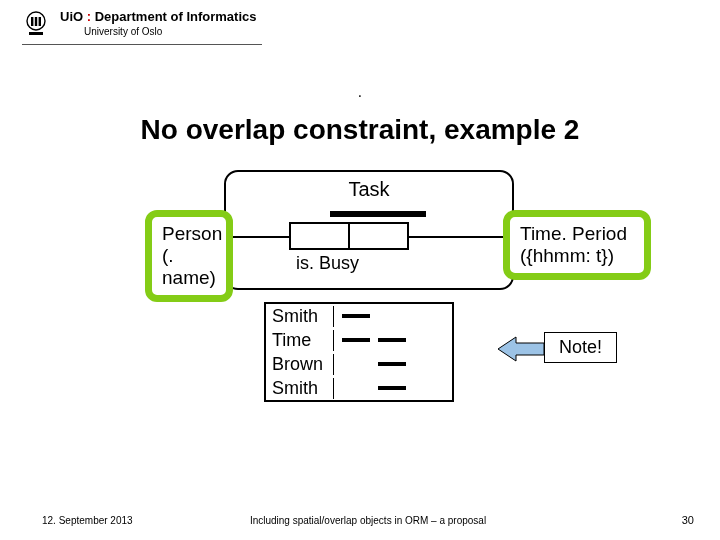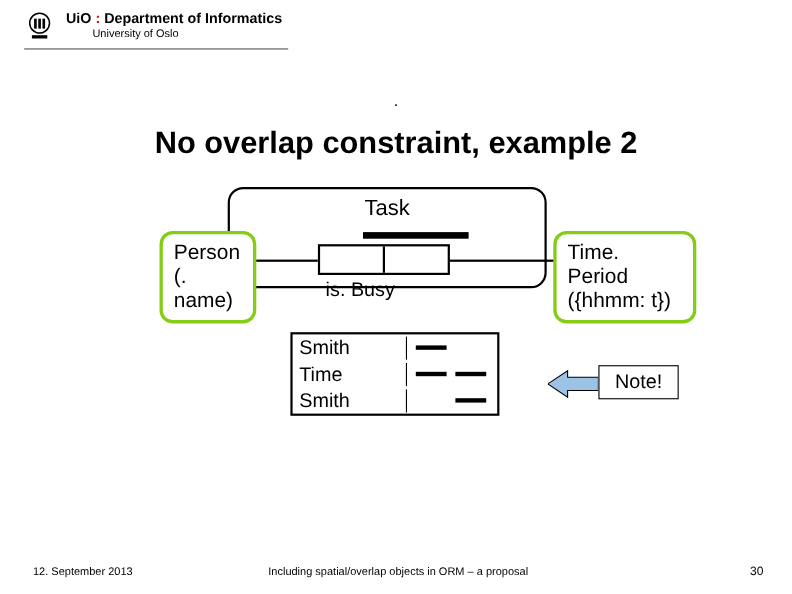--- a/index.html
+++ b/index.html
@@ -16,56 +16,56 @@
   .logo-underline { position: absolute; left: 22px; top: 44px; width: 240px; height: 1px; background: #555; }
 
   
   .title { position: absolute; left: 0; right: 0; top: 82px; text-align: center; font-size: 28px; font-weight: 700; }
   .title-sup { font-size: 10px; vertical-align: super; }
 
   
   .diagram { position: absolute; left: 0; top: 170px; width: 720px; height: 280px; }
 
   
-  .task-frame { position: absolute; left: 207px; top: 0; width: 290px; height: 92px; border: 2px solid #000; border-radius: 14px; }
+  .task-frame { position: absolute; left: 224px; top: 0; width: 290px; height: 120px; border: 2px solid #000; border-radius: 14px; }
   .task-label { position: absolute; left: 0; right: 0; top: 6px; text-align: center; font-size: 20px; }
 
   
-  .entity { position: absolute; border: 3px solid #84cc16; border-radius: 12px; padding: 6px 10px; font-size: 19px; line-height: 1.15; background: #fff; text-align: left; }
+  .entity { position: absolute; border: 7px solid #84cc16; border-radius: 12px; padding: 6px 10px; font-size: 19px; line-height: 1.15; background: #fff; text-align: left; }
   .entity.person { left: 145px; top: 40px; width: 88px; }
-  .entity.timeperiod { left: 503px; top: 40px; width: 130px; }
+  .entity.timeperiod { left: 503px; top: 40px; width: 148px; }
 
   
   .rolebox { position: absolute; left: 289px; top: 52px; width: 120px; height: 28px; border: 2px solid #000; background: #fff; display: flex; }
   .rolebox .cell { flex: 1; }
   .rolebox .cell:first-child { border-right: 2px solid #000; }
 
   
   .conn { position: absolute; height: 2px; background: #000; }
   .conn.left { left: 233px; top: 66px; width: 56px; }
   .conn.right { left: 409px; top: 66px; width: 94px; }
 
   
   .span-bar { position: absolute; left: 330px; top: 41px; width: 96px; height: 6px; background: #000; }
 
   .role-label { position: absolute; left: 296px; top: 83px; font-size: 18px; }
 
   
   .example { position: absolute; left: 264px; top: 132px; width: 190px; border: 2px solid #000; background: #fff; }
   .example .row { display: flex; height: 24px; align-items: center; }
-  .example .col-name { width: 104px; padding-left: 6px; font-size: 18px; border-right: 1px solid #000; }
+  .example .col-name { width: 68px; padding-left: 6px; font-size: 18px; border-right: 1px solid #000; }
   .example .col-bars { flex: 1; display: flex; gap: 8px; padding-left: 8px; align-items: center; }
   .bar { display: inline-block; width: 28px; height: 4px; background: #000; }
 
   
   .note-group { position: absolute; left: 498px; top: 162px; display: flex; align-items: flex-end; }
   .note-box { border: 1px solid #000; padding: 4px 14px; font-size: 18px; background: #fff; }
 
   
-  .footer { position: absolute; left: 4px; right: 0; bottom: 14px; height: 18px; }
+  .footer { position: absolute; left: 16px; right: 0; bottom: 14px; height: 18px; }
   .footer-date { position: absolute; left: 26px; bottom: 0; font-size: 10px; }
   .footer-title { position: absolute; left: 0; right: 0; bottom: 0; text-align: center; font-size: 10px; }
   .footer-page { position: absolute; right: 26px; bottom: 0; font-size: 11px; }
 </style>
 </head>
 <body>
 
 <div class="slide">
 
   <div class="logo">
@@ -126,20 +126,27 @@
         </div>
       </div>
       <div class="row">
         <div class="col-name">Time</div>
         <div class="col-bars">
           <span class="bar"></span>
           <span class="bar"></span>
         </div>
       </div>
       <div class="row">
+        <div class="col-name">Brown</div>
+        <div class="col-bars">
+          <span class="bar" style="visibility:hidden"></span>
+          <span class="bar"></span>
+        </div>
+      </div>
+      <div class="row">
         <div class="col-name">Smith</div>
         <div class="col-bars">
           <span class="bar" style="visibility:hidden"></span>
           <span class="bar"></span>
         </div>
       </div>
     </div>
 
     <div class="note-group">
       <svg width="46" height="28" viewBox="0 0 46 28">

